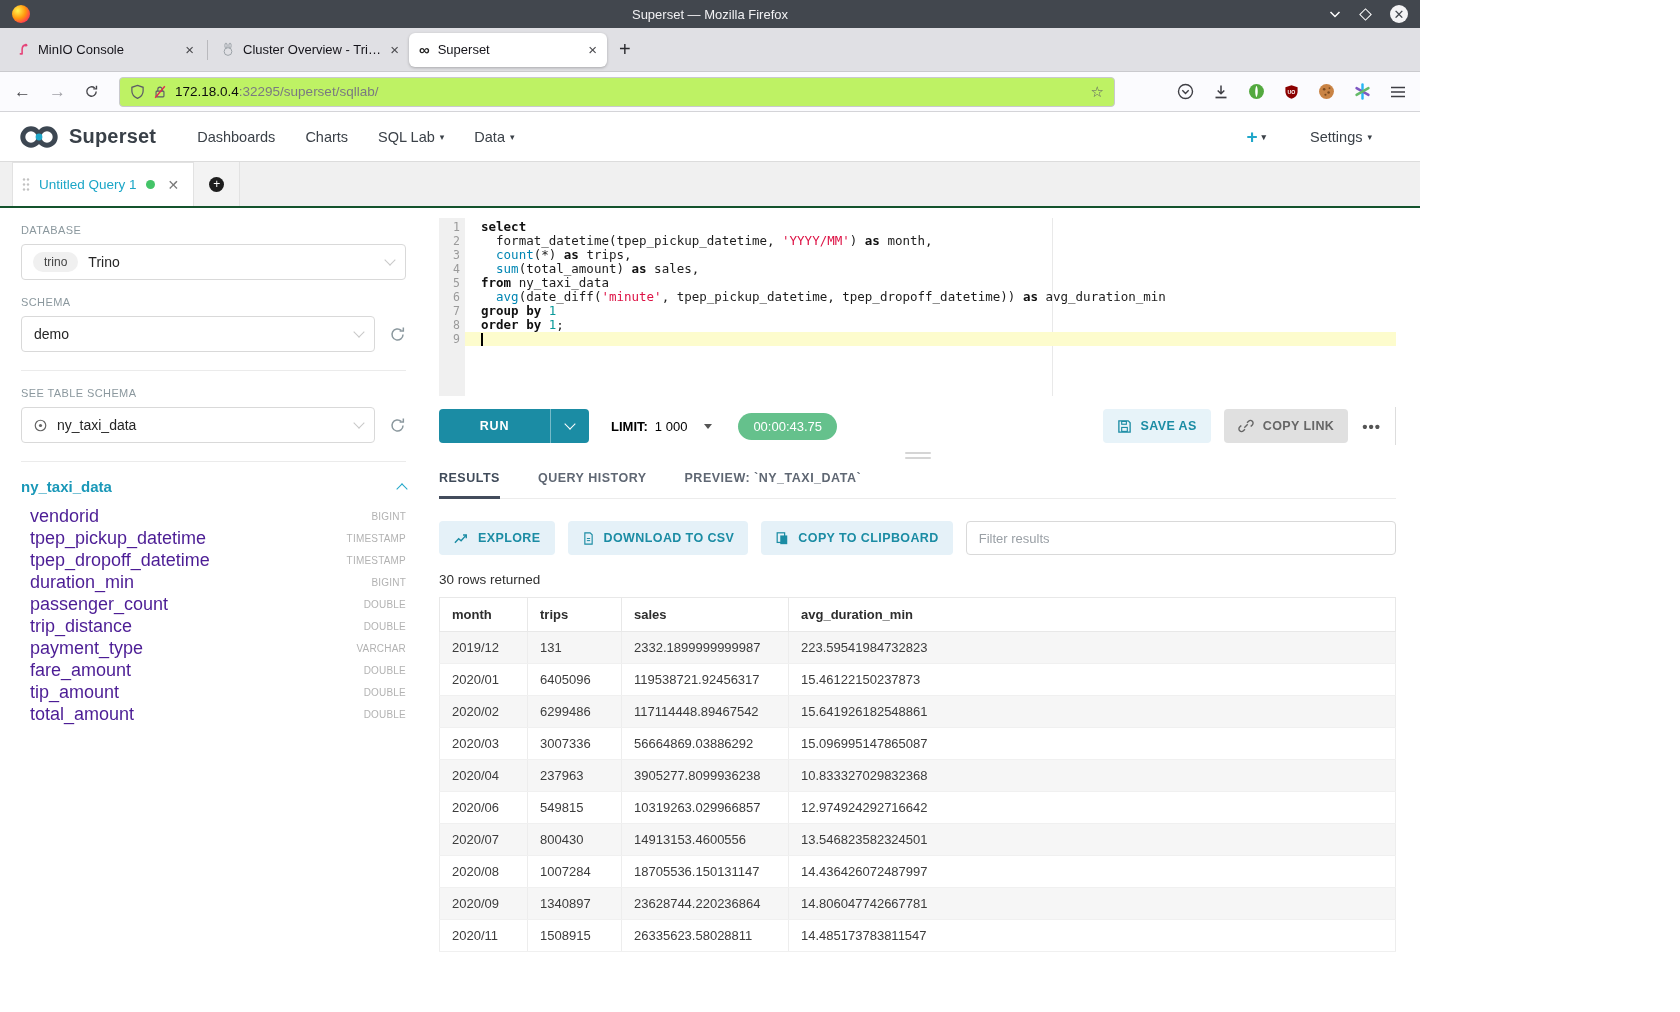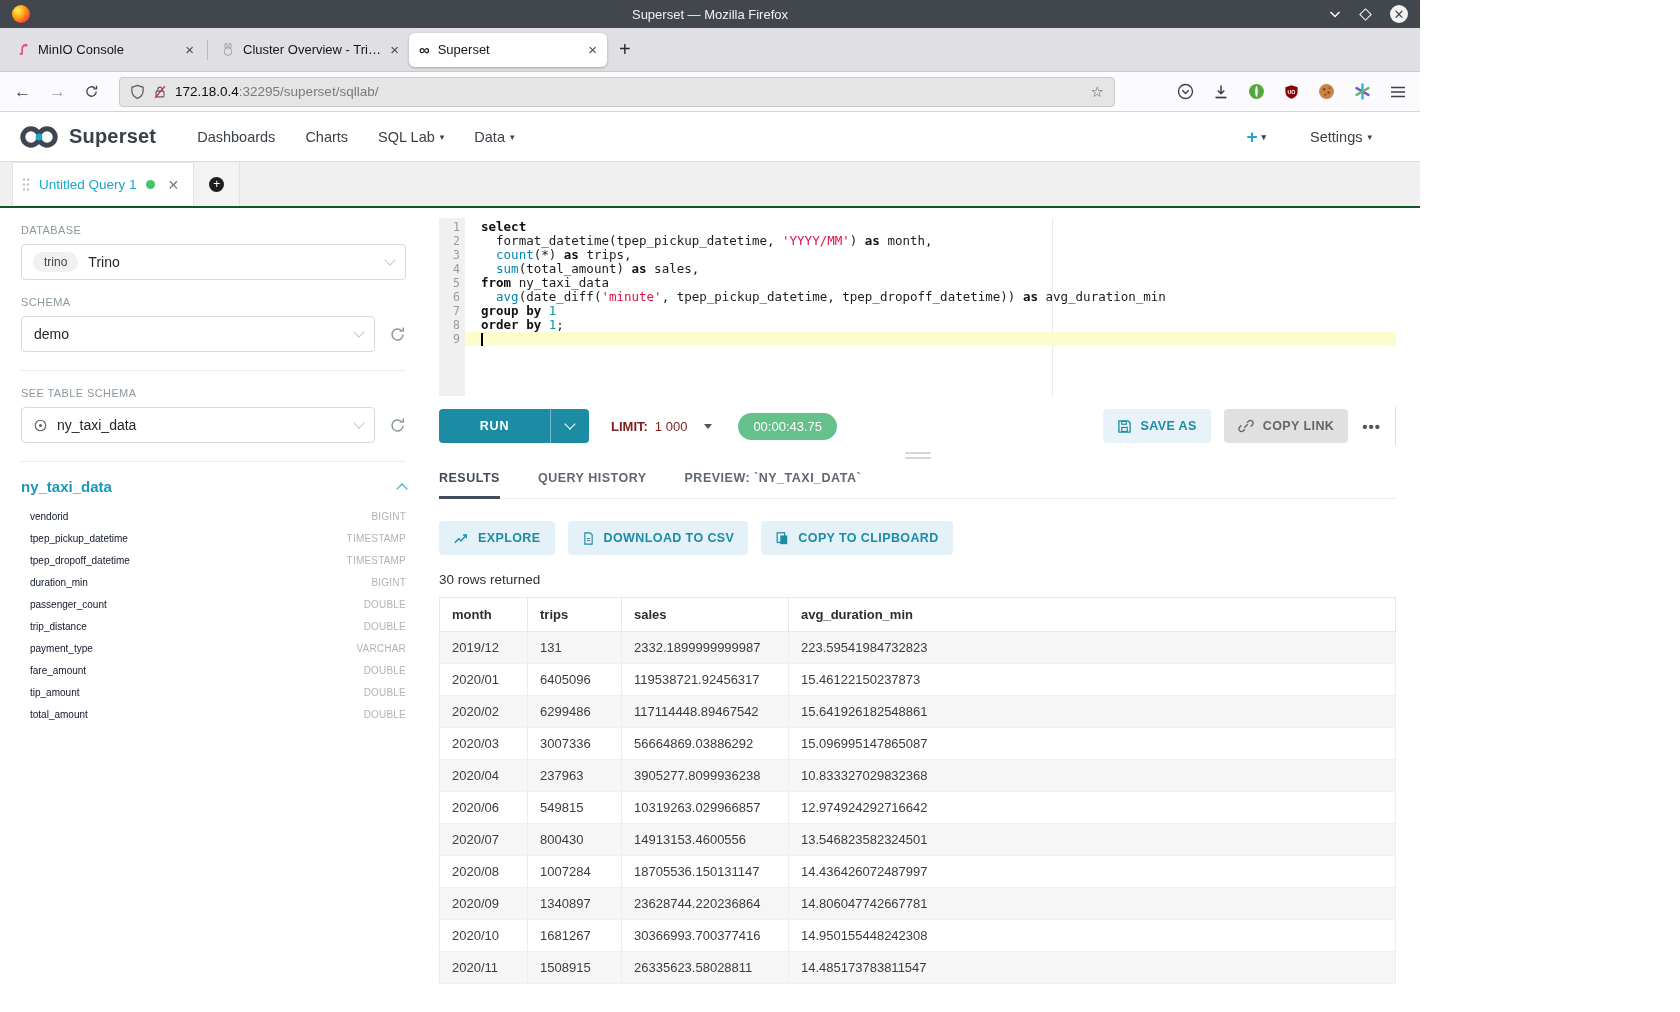--- a/index.html
+++ b/index.html
@@ -23,21 +23,21 @@
   .btab{display:flex;align-items:center;gap:8px;height:34px;width:198px;padding:0 10px;font-size:13px;color:#15141a;border-radius:6px}
   .btab .tab-label{white-space:nowrap;overflow:hidden;text-overflow:ellipsis}
   .btab .tab-close{margin-left:auto;color:#4a4a4e;font-size:15px}
   .btab.active{background:#fff;box-shadow:0 1px 3px rgba(0,0,0,.25)}
   .tabsep{width:1px;height:20px;background:#b9b9bd;margin:0 3px}
   .newtab{font-size:20px;color:#2a2a2e;margin-left:12px;font-weight:400}
 
   .urlrow{height:40px;background:#fbfbfe;border-bottom:1px solid #d4d4d8;display:flex;align-items:center;padding:0 14px;gap:18px}
   .nav-arrow{font-size:17px;color:#47474c;line-height:1}
   .nav-arrow.disabled{color:#a2a2a8}
-  .urlbox{width:996px;height:30px;background:#e5e5e5;border:1px solid #c9c9ce;border-radius:4px;display:flex;align-items:center;gap:8px;padding:0 10px;margin-left:2px}
+  .urlbox{width:996px;height:30px;background:#bef264;border:1px solid #c9c9ce;border-radius:4px;display:flex;align-items:center;gap:8px;padding:0 10px;margin-left:2px}
   .url-text{font-size:13.5px;color:#0c0c0d}
   .url-text .url-rest{color:#7a7a80}
   .url-star{margin-left:auto;font-size:15px;color:#5b5b66}
   .ext-icons{margin-left:auto;display:flex;align-items:center;gap:19px}
 
   
   .snav{height:50px;background:#fff;border-bottom:1px solid #dcdcdc;display:flex;align-items:center;padding:0 18px}
   .brand{display:flex;align-items:center;gap:9px;margin-right:26px}
   .brand-name{font-size:20px;font-weight:bold;color:#394048;letter-spacing:.2px}
   .snav-item{font-size:14.5px;color:#3b4148;margin:0 15px;display:flex;align-items:center;gap:5px}
@@ -64,21 +64,21 @@
   .sel-text{font-size:14px;color:#262626;margin-left:10px}
   .sel-text.first{margin-left:1px}
   .chev{width:8px;height:8px;border-right:1.5px solid #c8c8c8;border-bottom:1.5px solid #c8c8c8;transform:rotate(45deg);margin-left:auto;margin-top:-4px}
   .sel-row{display:flex;align-items:center;gap:14px}
   .divider{height:1px;background:#ebebeb;margin:18px 0 16px}
   .field{margin-bottom:16px}
   .tbl-head{display:flex;align-items:center;margin:2px 0 10px}
   .tbl-name{color:#1a98b8;font-size:15px;font-weight:bold}
   .chev-up{width:8px;height:8px;border-right:1.5px solid var(--accent);border-bottom:1.5px solid var(--accent);transform:rotate(-135deg);margin-left:auto;margin-top:4px}
   .col-row{display:flex;align-items:center;height:22px;padding-left:9px}
-  .col-name{font-size:10px;color:#0f172a}
+  .col-name{font-size:18px;color:#4c1d95}
   .col-type{margin-left:auto;font-size:10px;color:#b2b2b2;letter-spacing:.2px}
 
   .editor-pane{flex:1;padding:10px 24px 0 9px;display:flex;flex-direction:column}
   .code-editor{position:relative;height:178px;background:#fff}
   .gutter{position:absolute;left:0;top:0;bottom:0;width:26px;background:#f0f0f0;color:#9a9a9a;font:11.5px/14px "DejaVu Sans Mono",monospace;text-align:right;padding-top:2px}
   .gutter div{height:14px;padding-right:5px}
   .print-margin{position:absolute;top:0;bottom:0;left:613px;width:1px;background:#e9e9e9}
   .code-lines{position:absolute;left:26px;right:0;top:2px;font:12.5px/14px "DejaVu Sans Mono",monospace;color:#1c1c1c}
   .code-line{height:14px;white-space:pre;padding-left:16px}
   .code-line.active{background:var(--activeline)}
@@ -86,21 +86,21 @@
   .tok-fn{color:var(--fn)}
   .tok-str{color:var(--str)}
   .tok-num{color:var(--num)}
   .cursor{display:inline-block;width:2px;height:13px;background:#000;vertical-align:text-bottom}
 
   .toolbar{display:flex;align-items:center;margin-top:12px;height:36px}
   .run-btn{display:flex;height:34px;border-radius:4px;overflow:hidden;background:var(--run);color:#fff}
   .run-main{width:112px;display:flex;align-items:center;justify-content:center;font-size:12.5px;font-weight:bold;letter-spacing:.8px;border-right:1px solid rgba(255,255,255,.4)}
   .run-caret{width:38px;display:flex;align-items:center;justify-content:center}
   .chev-w{width:8px;height:8px;border-right:1.7px solid #fff;border-bottom:1.7px solid #fff;transform:rotate(45deg);margin-top:-4px}
-  .limit{margin-left:22px;display:flex;align-items:center;font-size:13px;color:#7f1d1d}
+  .limit{margin-left:22px;display:flex;align-items:center;font-size:13px;color:#000000}
   .limit-label{font-weight:bold;margin-right:7px}
   .limit-caret{width:0;height:0;border-left:4.5px solid transparent;border-right:4.5px solid transparent;border-top:5px solid #555;margin-left:17px}
   .timer{margin-left:26px;background:var(--timer);color:#fff;border-radius:16px;padding:6px 15px;font-size:13px}
   .btn{height:34px;display:flex;align-items:center;gap:9px;padding:0 14px;border-radius:4px;font-size:12.5px;font-weight:bold;letter-spacing:.4px}
   .save-as{margin-left:auto;background:#e7f3f9;color:var(--run)}
   .copy-link{background:#e0e0e0;color:#666;margin-left:13px}
   .dots{margin:0 14px;color:#555;font-weight:bold;font-size:15px;letter-spacing:1px}
   .vline{width:1px;height:38px;background:#ddd}
 
   .grip{margin:8px auto 0;display:flex;flex-direction:column;gap:3px;align-items:center}
@@ -512,20 +512,21 @@
         </div>
         <div class="btn action-btn">
           <span class="icon">
             <svg width="14" height="15" viewBox="0 0 16 16">
                 <rect x="2.5" y="1.5" width="8.5" height="11" fill="none" stroke="#1b8ca4" stroke-width="1.4"></rect>
                 <path d="M6 4.5h8v10H6z" fill="#1b8ca4"></path>
               </svg>
           </span>
           <span>COPY TO CLIPBOARD</span>
         </div>
+        <input class="filter-input" placeholder="Filter results" style="">
       </div>
 
       <div class="rowcount">30 rows returned</div>
 
       <table class="rtable">
         <colgroup>
             <col style="width:88px">
             <col style="width:94px">
             <col style="width:167px">
             <col>
@@ -587,26 +588,20 @@
               <td>18705536.150131147</td>
               <td>14.436426072487997</td>
             </tr>
             <tr>
               <td>2020/09</td>
               <td>1340897</td>
               <td>23628744.220236864</td>
               <td>14.806047742667781</td>
             </tr>
             <tr>
-              <td>2020/10</td>
-              <td>1681267</td>
-              <td>30366993.700377416</td>
-              <td>14.950155448242308</td>
-            </tr>
-            <tr>
               <td>2020/11</td>
               <td>1508915</td>
               <td>26335623.58028811</td>
               <td>14.485173783811547</td>
             </tr>
           </tbody>
       </table>
 
     </div>
   </div>

